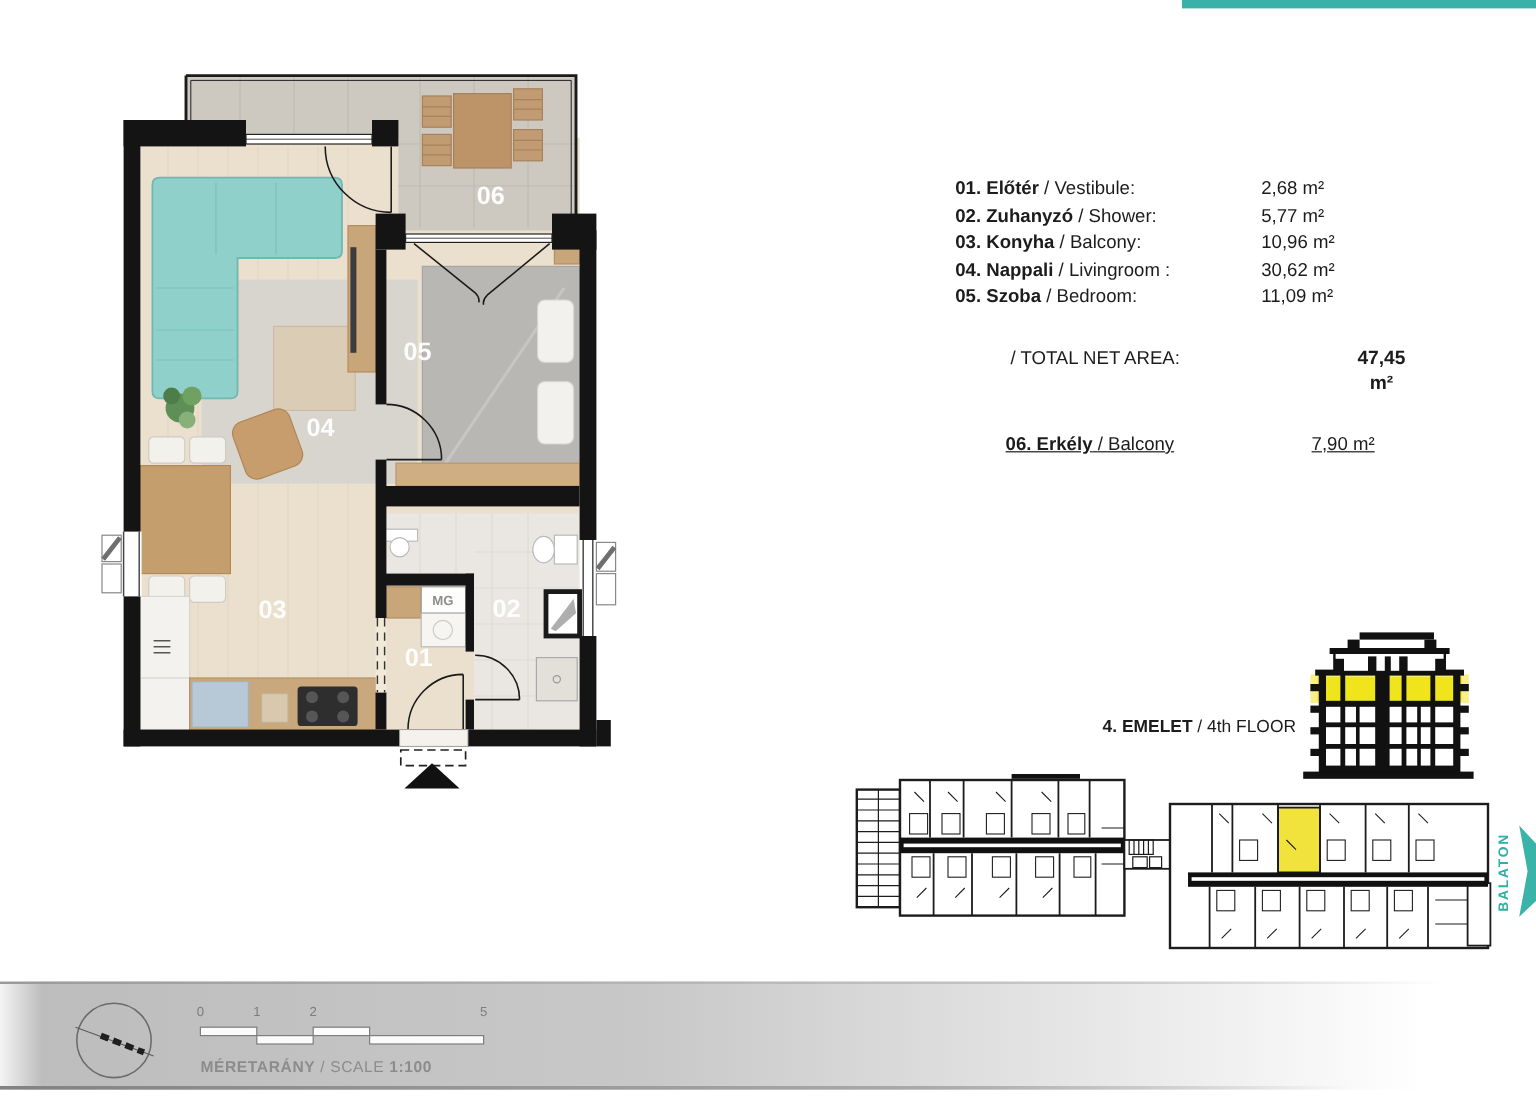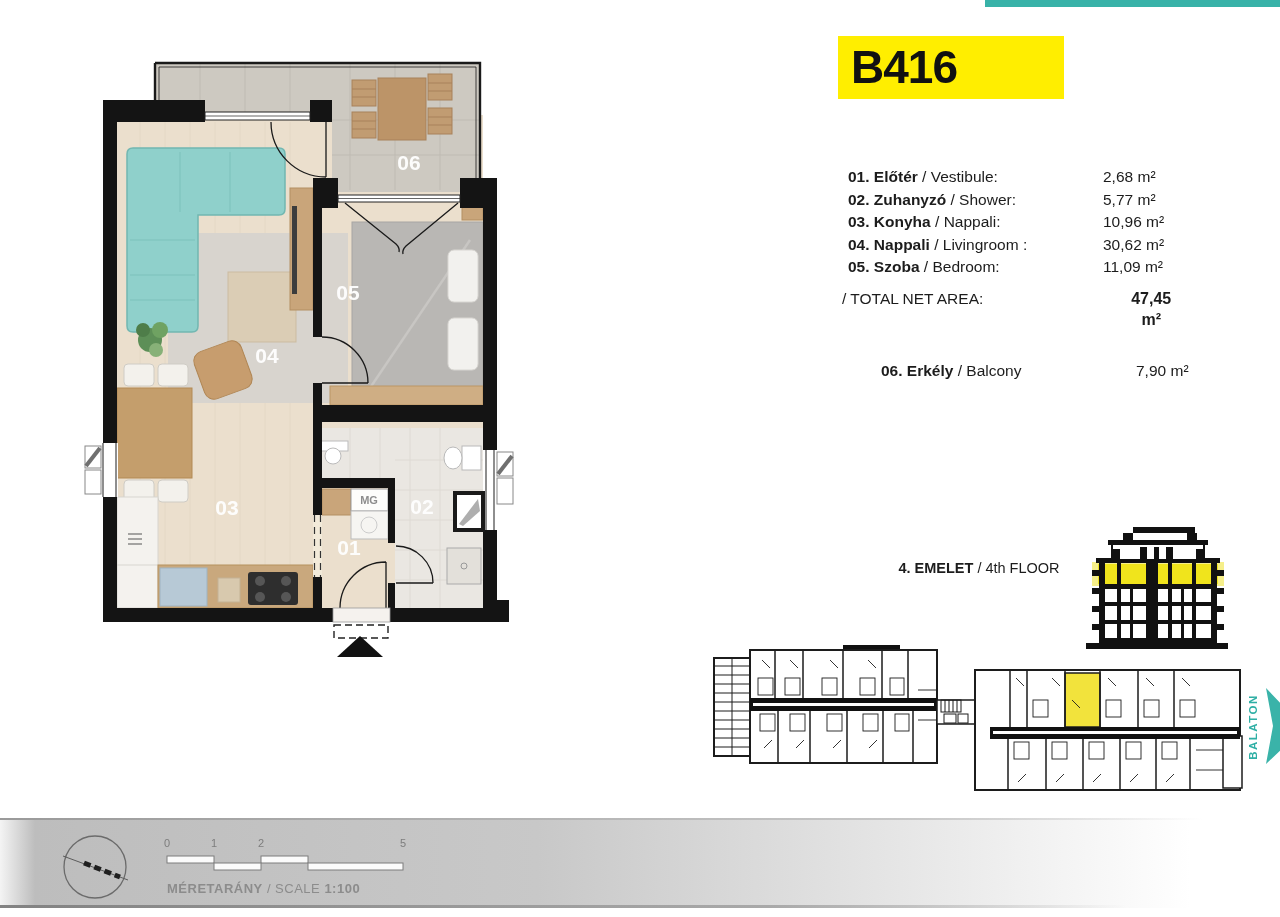--- a/index.html
+++ b/index.html
@@ -6,33 +6,33 @@
   .page{position:relative;width:1280px;height:917px;background:#ffffff;overflow:hidden;
         font-family:"Liberation Sans",sans-serif;color:#1c1c1c;}
   .abs{position:absolute;}
   
   .topbar{left:985px;top:0;width:295px;height:7px;background:#38b2a8;}
   
   .unit-card{left:838px;top:36px;width:226px;height:63px;background:#ffee00;}
   .unit-card .id{font-size:46px;font-weight:bold;line-height:63px;padding-left:13px;
                  letter-spacing:-1px;color:#111;}
   
-  .room-list{left:848px;top:147px;width:345px;font-size:15.5px;line-height:22.5px;margin-top:19px;}
+  .room-list{left:796px;top:147px;width:345px;font-size:15.5px;line-height:22.5px;}
   .room-row{display:flex;}
   .room-row .nm{width:255px;}
   .b{font-weight:bold;}
   .total-block{left:838px;top:288px;width:345px;font-size:15.5px;line-height:21px;}
   .total-block .l1{font-weight:bold;font-size:17px;letter-spacing:.2px;}
   .total-block .l2{display:flex;padding-left:4px;gap:28px;}
   .total-block .l2 .nm{width:251px;}
   .total-block .val{font-weight:bold;font-size:16px;text-align:center;}
-  .balcony-row{left:881px;top:362px;width:345px;font-size:15.5px;display:flex;}
+  .balcony-row{left:838px;top:362px;width:345px;font-size:15.5px;display:flex;text-decoration:underline;}
   .balcony-row .nm{width:255px;}
   
-  .floor-ind{left:878px;top:560px;width:202px;text-align:center;font-size:14.5px;}
+  .floor-ind{left:878px;top:598px;width:202px;text-align:right;font-size:14.5px;}
   
   .footer{left:0;top:818px;width:1280px;height:90px;
           background:linear-gradient(to right,#f4f4f4 0px,#bdbdbd 35px,#c8c8c8 42%,#ececec 76%,#ffffff 93%);}
   .footer::before{content:"";position:absolute;left:0;top:0;width:100%;height:2px;
           background:linear-gradient(to right,#9a9a9a,#c6c6c6 70%,rgba(255,255,255,0) 94%);}
   .footer::after{content:"";position:absolute;left:0;bottom:0;width:100%;height:3px;
           background:linear-gradient(to right,#828282,#a9a9a9 60%,rgba(255,255,255,0) 88%);}
   .scale-text{left:167px;top:881px;font-size:13px;color:#8c8c8c;letter-spacing:.5px;}
   .scale-text .b{color:#8c8c8c;}
   svg text{font-family:"Liberation Sans",sans-serif;}
@@ -182,35 +182,32 @@
 
     <text class="room-num" x="409" y="170" text-anchor="middle">06</text>
     <text class="room-num" x="348" y="300" text-anchor="middle">05</text>
     <text class="room-num" x="267" y="363" text-anchor="middle">04</text>
     <text class="room-num" x="227" y="515" text-anchor="middle">03</text>
     <text class="room-num" x="349" y="555" text-anchor="middle">01</text>
     <text class="room-num" x="422" y="514" text-anchor="middle">02</text>
     <text x="369" y="504" text-anchor="middle" font-size="11" font-weight="bold" fill="#8d8d8d">MG</text>
   </svg>
 
-  <div class="abs unit-card">
-    <div class="id">B416</div>
-  </div>
 
   <div class="abs room-list">
     <div class="room-row">
       <span class="nm"><span class="b">01. Előtér</span> <span>/ Vestibule:</span></span>
       <span>2,68 m²</span>
     </div>
     <div class="room-row">
       <span class="nm"><span class="b">02. Zuhanyzó</span> <span>/ Shower:</span></span>
       <span>5,77 m²</span>
     </div>
     <div class="room-row">
-      <span class="nm"><span class="b">03. Konyha</span> <span>/ Nappali:</span></span>
+      <span class="nm"><span class="b">03. Konyha</span> <span>/ Balcony:</span></span>
       <span>10,96 m²</span>
     </div>
     <div class="room-row">
       <span class="nm"><span class="b">04. Nappali</span> <span>/ Livingroom :</span></span>
       <span>30,62 m²</span>
     </div>
     <div class="room-row">
       <span class="nm"><span class="b">05. Szoba</span> <span>/ Bedroom:</span></span>
       <span>11,09 m²</span>
     </div>

